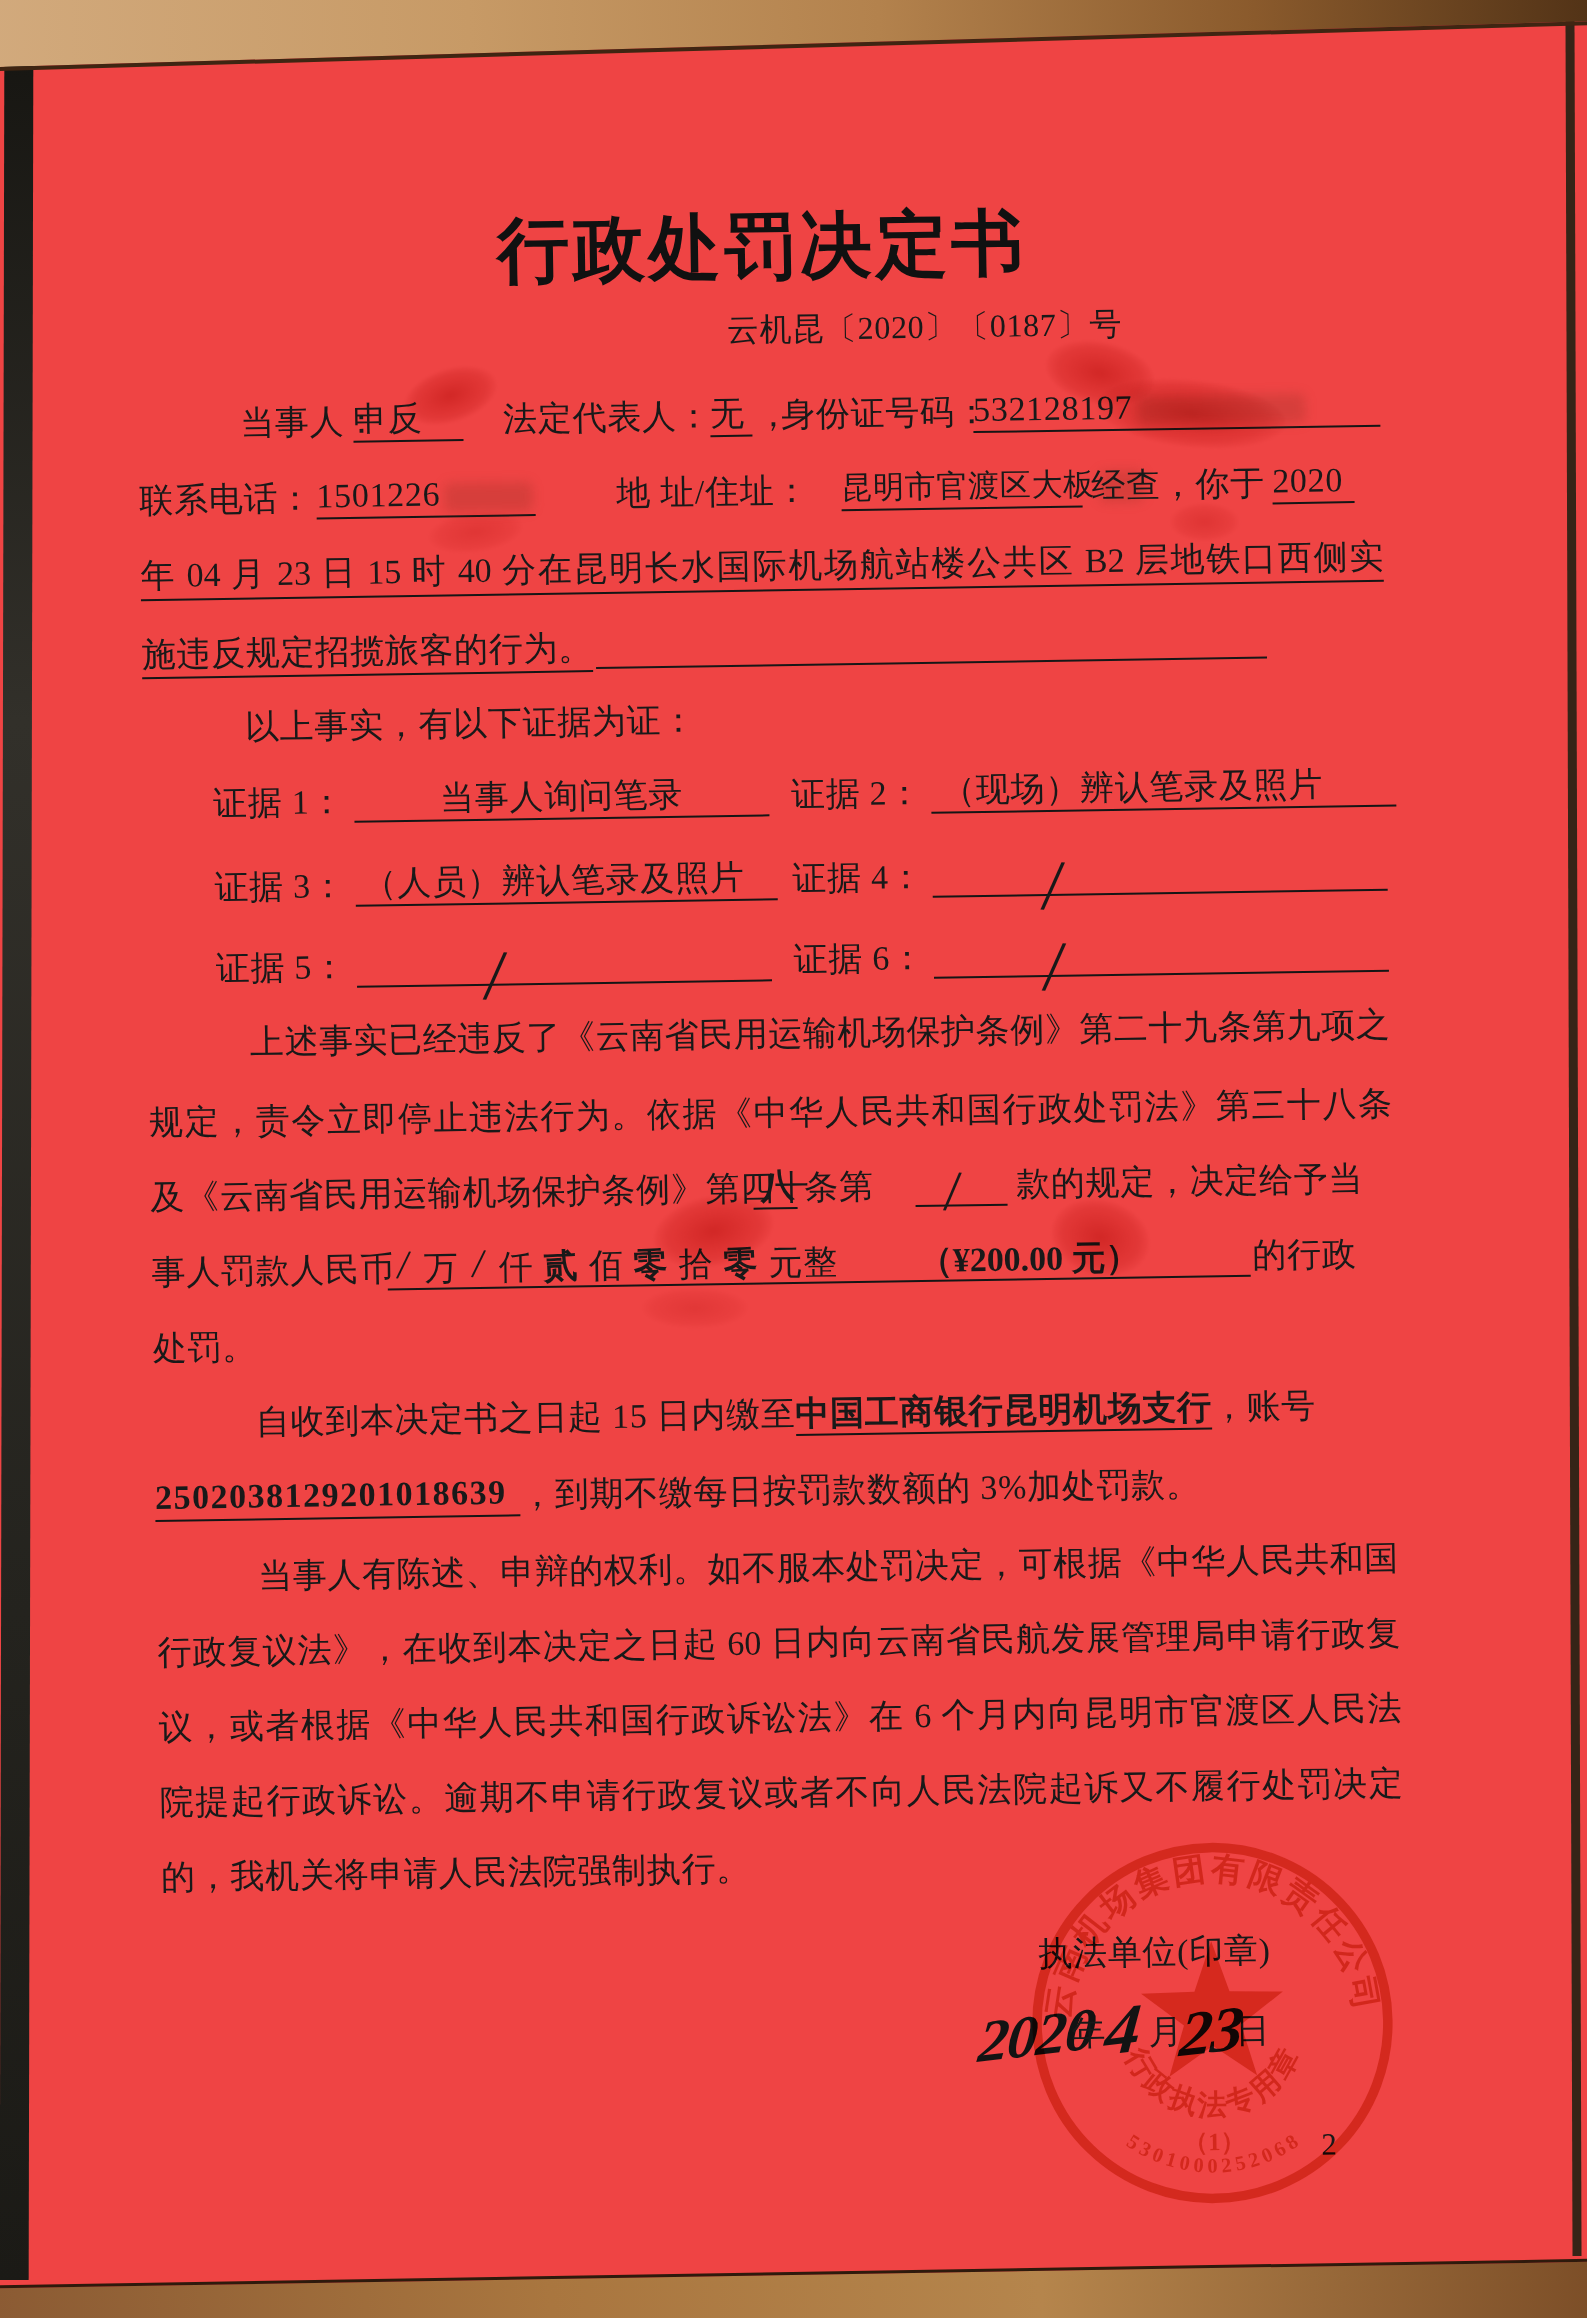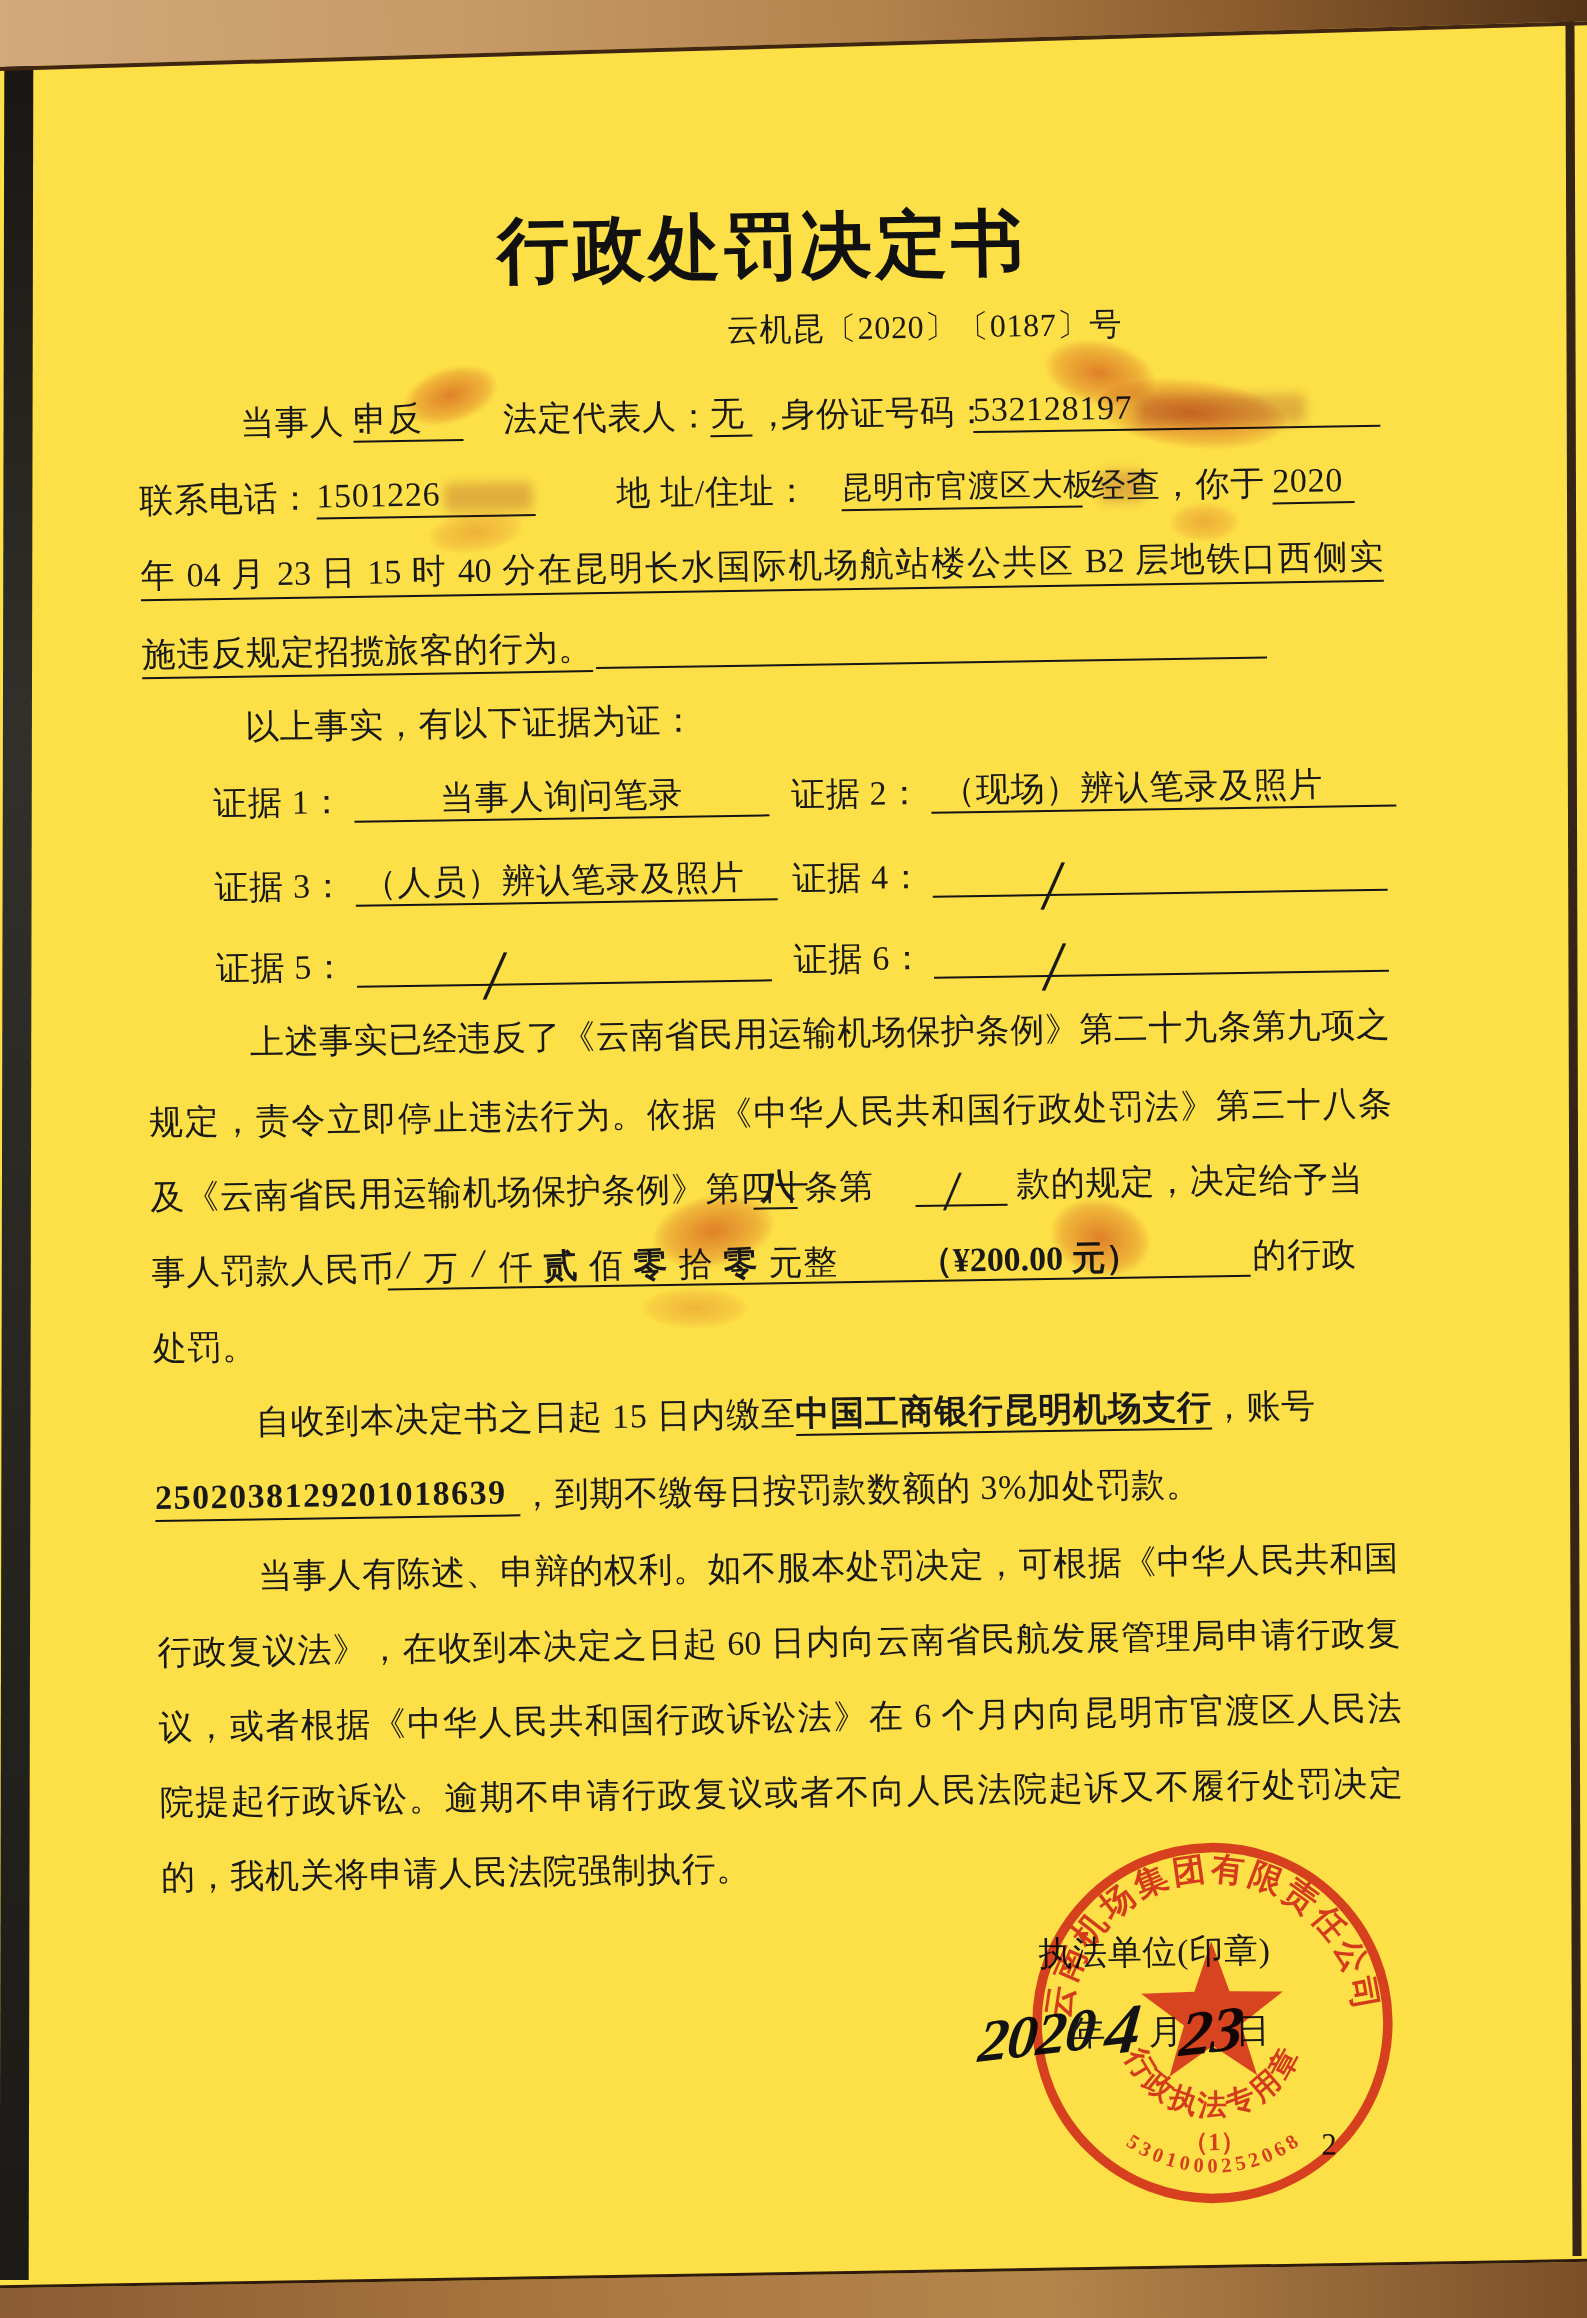--- a/index.html
+++ b/index.html
@@ -1,17 +1,17 @@
 <!DOCTYPE html>
 <html style="font-size:11.7px"><head>
 <meta charset="utf-8">
 <style>
   html,body{margin:0;padding:0;}
   body{width:1588px;height:2319px;background:#f6f4f1;font-family:"Liberation Serif","DejaVu Serif",serif;}
-  .photo{position:relative;width:1588px;height:2319px;overflow:hidden;background:#fde047;}
+  .photo{position:relative;width:1588px;height:2319px;overflow:hidden;background:#ef4444;}
 
   
   .wood-top{position:absolute;left:-22px;top:-32px;width:1637px;height:76px;
     background:linear-gradient(90deg,#d2aa7d 0%,#c79a66 30%,#b3824d 55%,#8a5a2c 78%,#4e3015 100%);
     border-bottom:4.4px solid #3f2512;transform:rotate(-1.65deg);z-index:6;}
   .wood-bottom{position:absolute;left:-22px;top:2272px;width:1637px;height:80px;
     background:linear-gradient(90deg,#8a5a33 0%,#a9763f 35%,#b5854c 65%,#7a4c26 100%);
     border-top:3.7px solid #2e1a0c;transform:rotate(-0.95deg);z-index:6;}
   .edge-left{position:absolute;left:1.5px;top:53px;width:29px;height:2227px;
     background:linear-gradient(180deg,#171612,#32302a 30%,#24231e 70%,#1b1a16);

